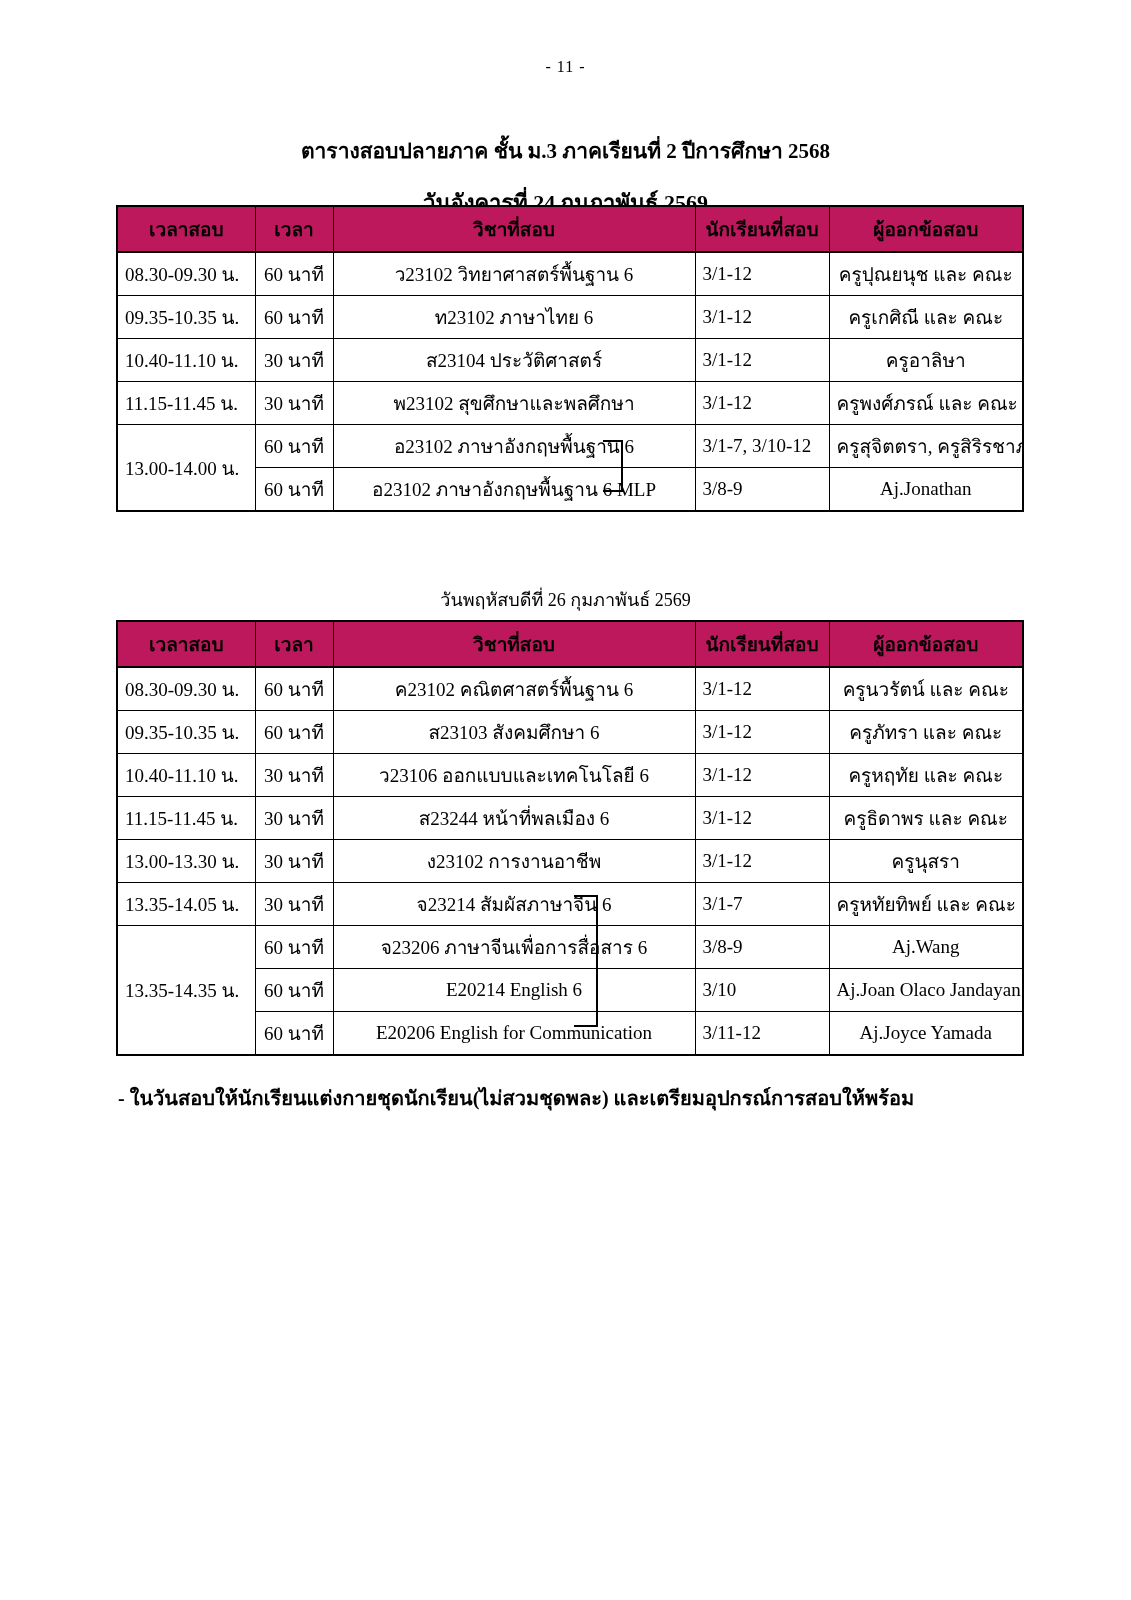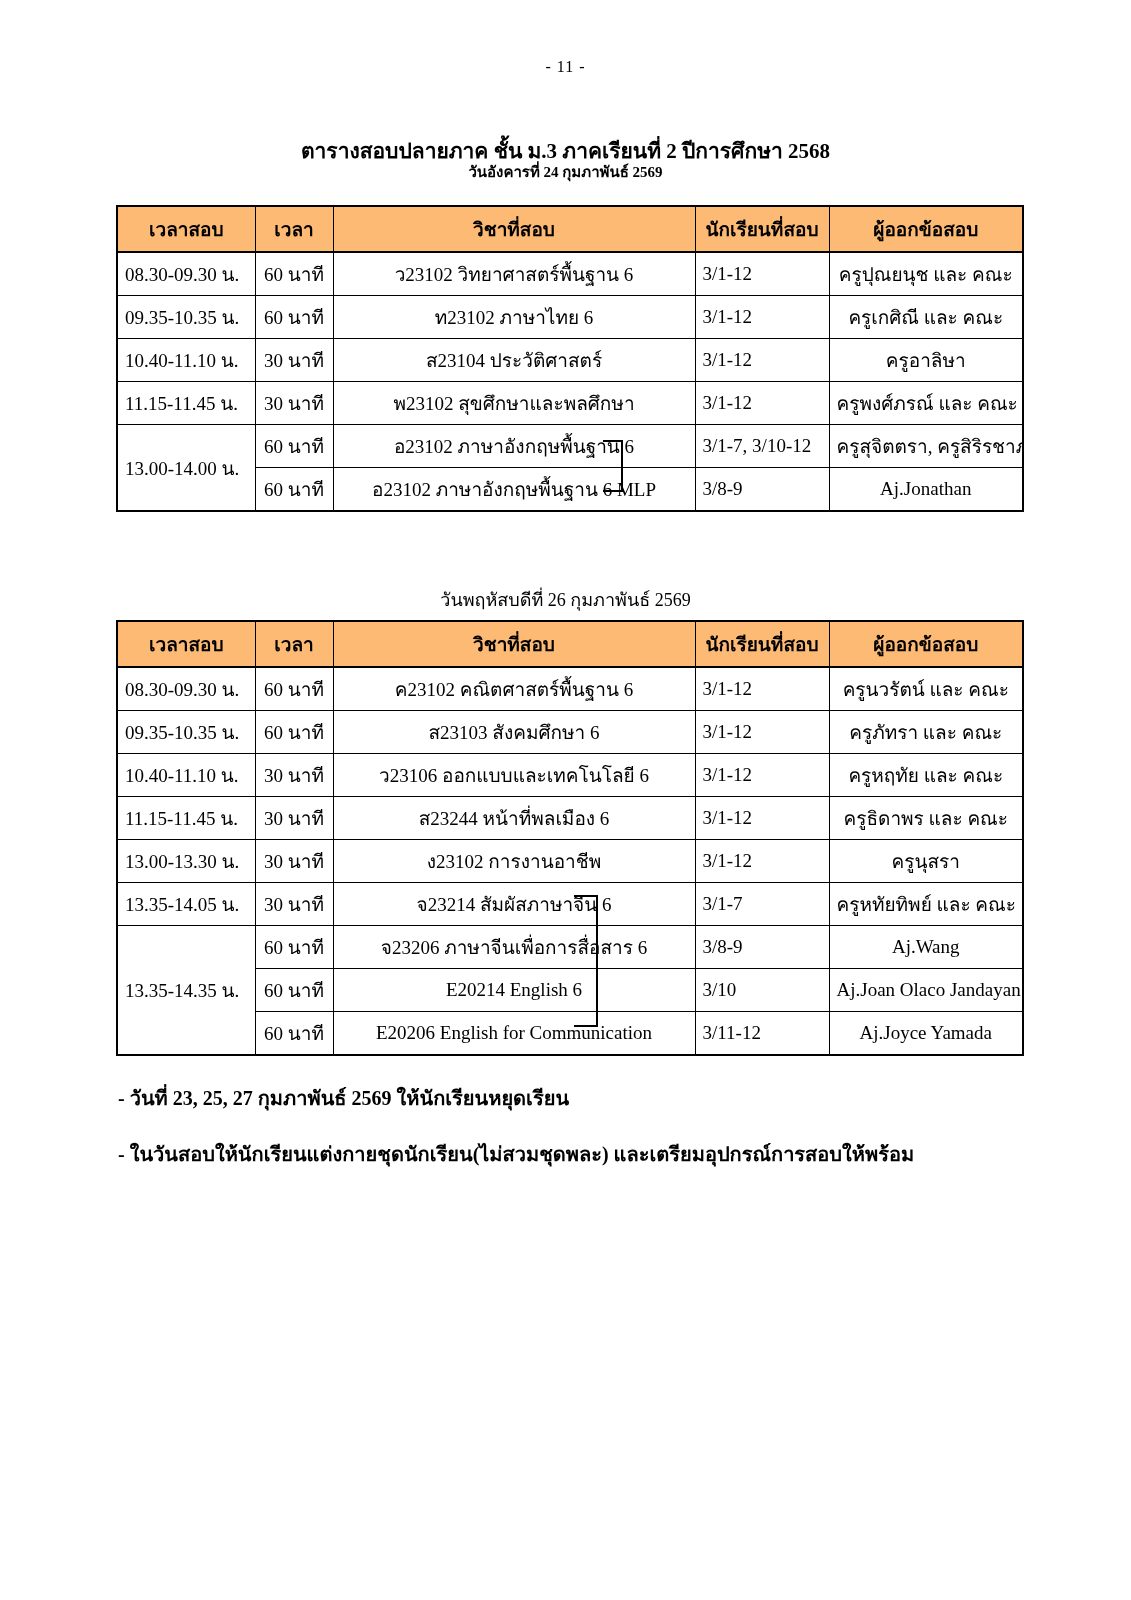--- a/index.html
+++ b/index.html
@@ -4,39 +4,39 @@
 <style>
   html,body { margin:0; padding:0; }
   body {
     width:1131px; height:1600px; position:relative;
     background:#ffffff; color:#000;
     font-family:"Liberation Serif","DejaVu Serif",serif;
   }
   .center-line { position:absolute; left:0; width:1131px; text-align:center; }
   #page-number { top:58px; font-size:16px; letter-spacing:1px; }
   #doc-title   { top:134px; font-size:21px; font-weight:bold; }
-  #date-title-1{ top:160px; font-size:15px; font-weight:bold; }
+  #date-title-1{ top:185px; font-size:22px; font-weight:bold; }
   #date-title-2{ top:585px; font-size:18px; font-weight:normal; }
 
   .table-wrap { position:absolute; left:116px; }
   #table1-wrap { top:205px; }
   #table2-wrap { top:620px; }
 
   table.exam-table {
     border-collapse:collapse; table-layout:fixed; width:906px;
     border:2.5px solid #000;
   }
   table.exam-table td {
     border:1.5px solid #000;
     height:42px; font-size:19px; padding:0 7px;
     overflow:hidden; white-space:nowrap;
     vertical-align:middle;
   }
   table.exam-table thead td {
-    background:#fdba74; text-align:center; font-weight:bold;
+    background:#be185d; text-align:center; font-weight:bold;
     height:44px; border-bottom:2px solid #000;
   }
   td.c-time     { text-align:left; padding:0 2px; }
   td.c-duration { text-align:center; padding:0 2px; }
   td.c-subject  { text-align:center; }
   td.c-students { text-align:left; }
   td.c-examiner { text-align:center; }
 
   .bracket {
     position:absolute; width:18px;
@@ -204,15 +204,14 @@
         <td class="c-subject">E20206 English for Communication</td>
         <td class="c-students">3/11-12</td>
         <td class="c-examiner">Aj.Joyce Yamada</td>
       </tr>
     </tbody>
   </table>
   <div class="bracket" id="bracket-2"></div>
 </div>
 
 <div id="notes">
-  <p class="note-line">- วันที่ 23, 25, 27 กุมภาพันธ์ 2569  ให้นักเรียนหยุดเรียน</p>
   <p class="note-line">- ในวันสอบให้นักเรียนแต่งกายชุดนักเรียน(ไม่สวมชุดพละ) และเตรียมอุปกรณ์การสอบให้พร้อม</p>
 </div>
 
 </body></html>

